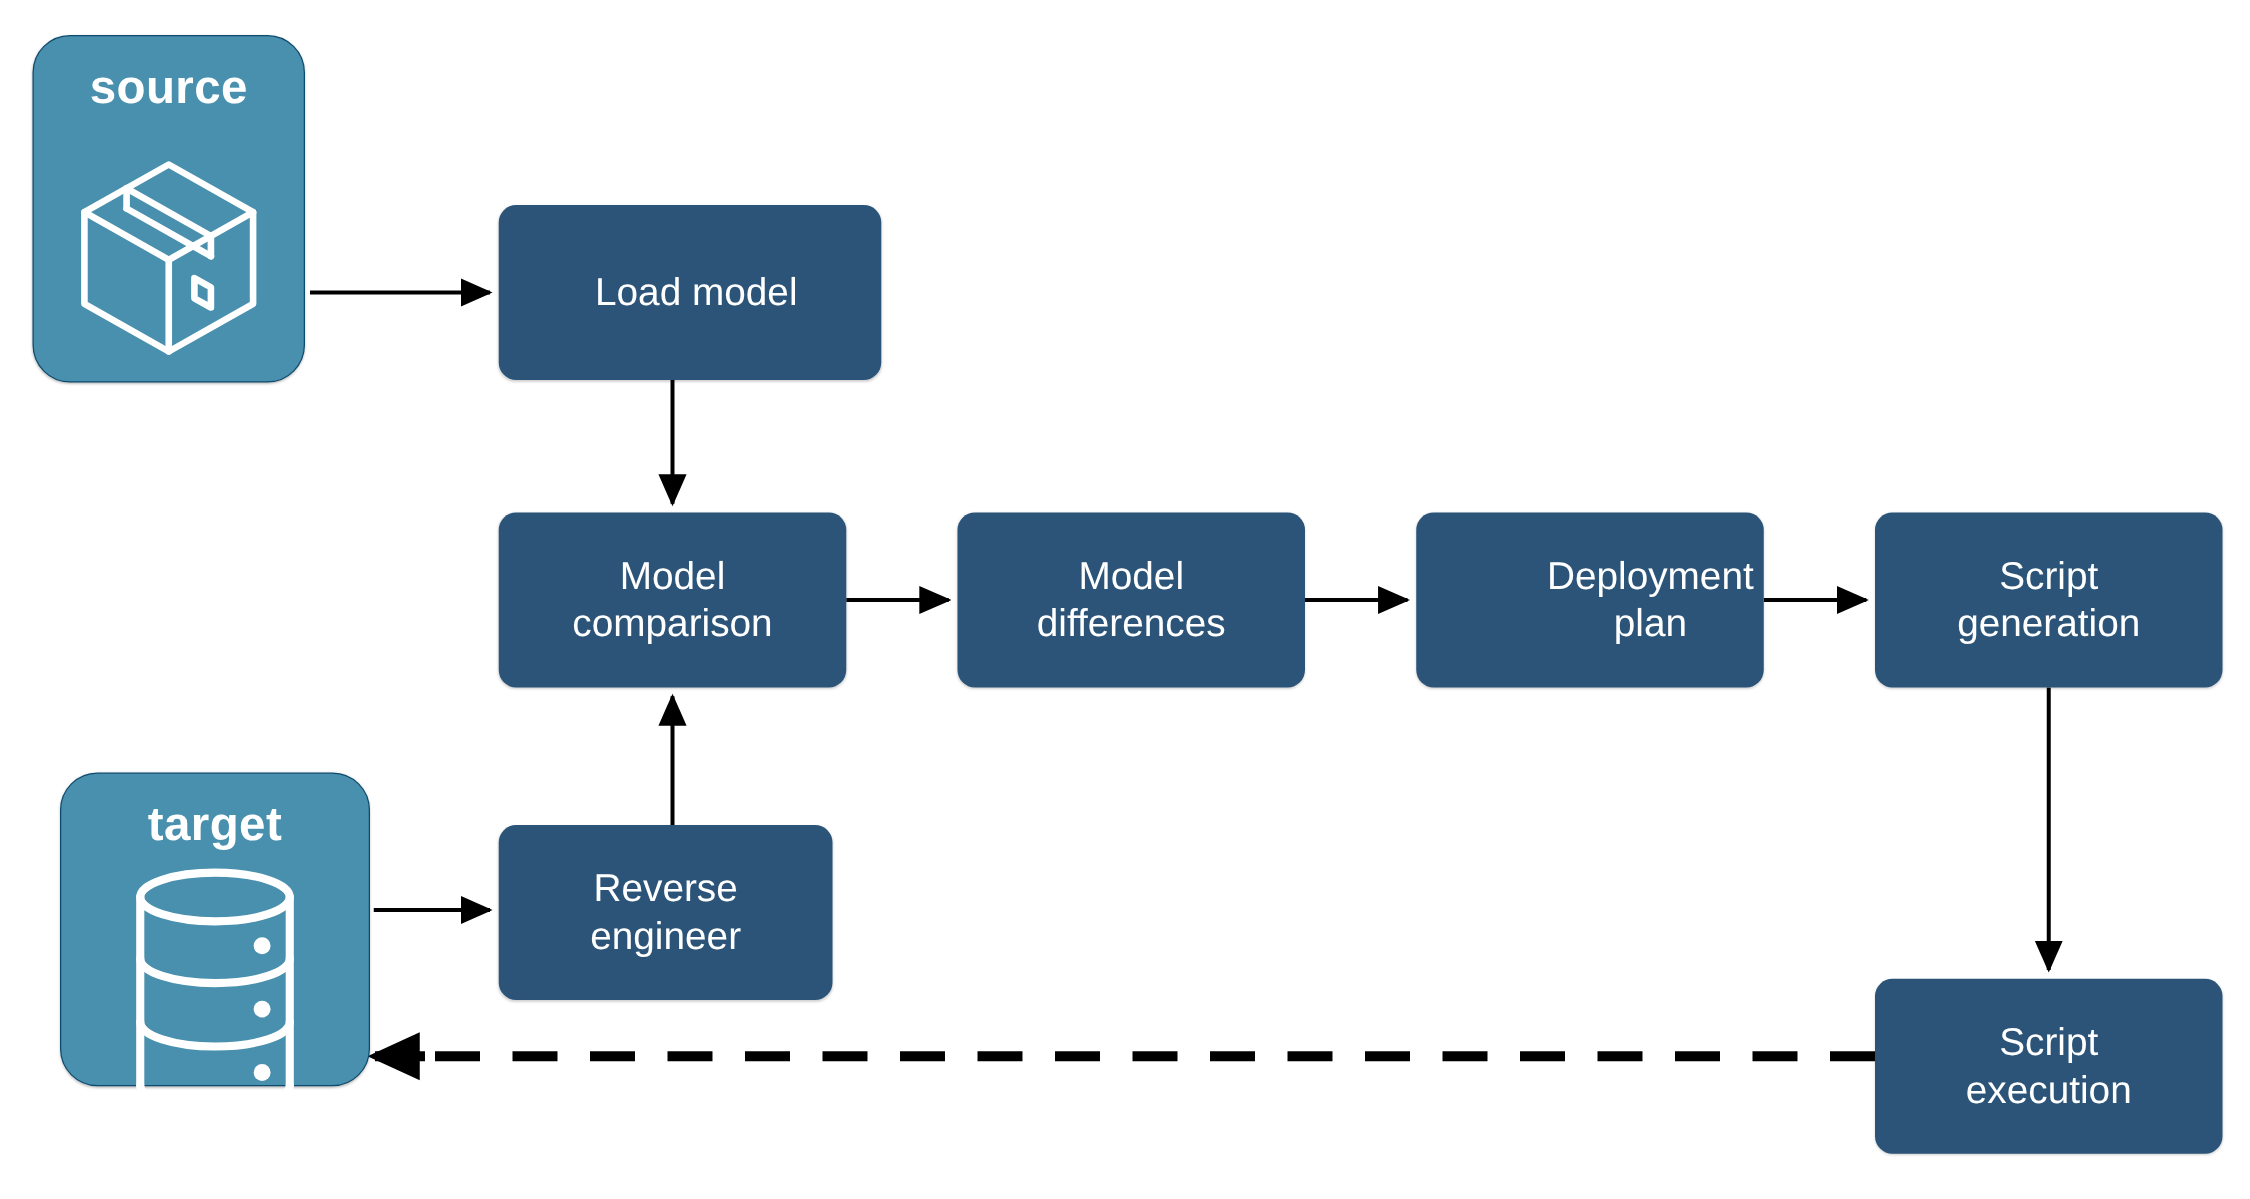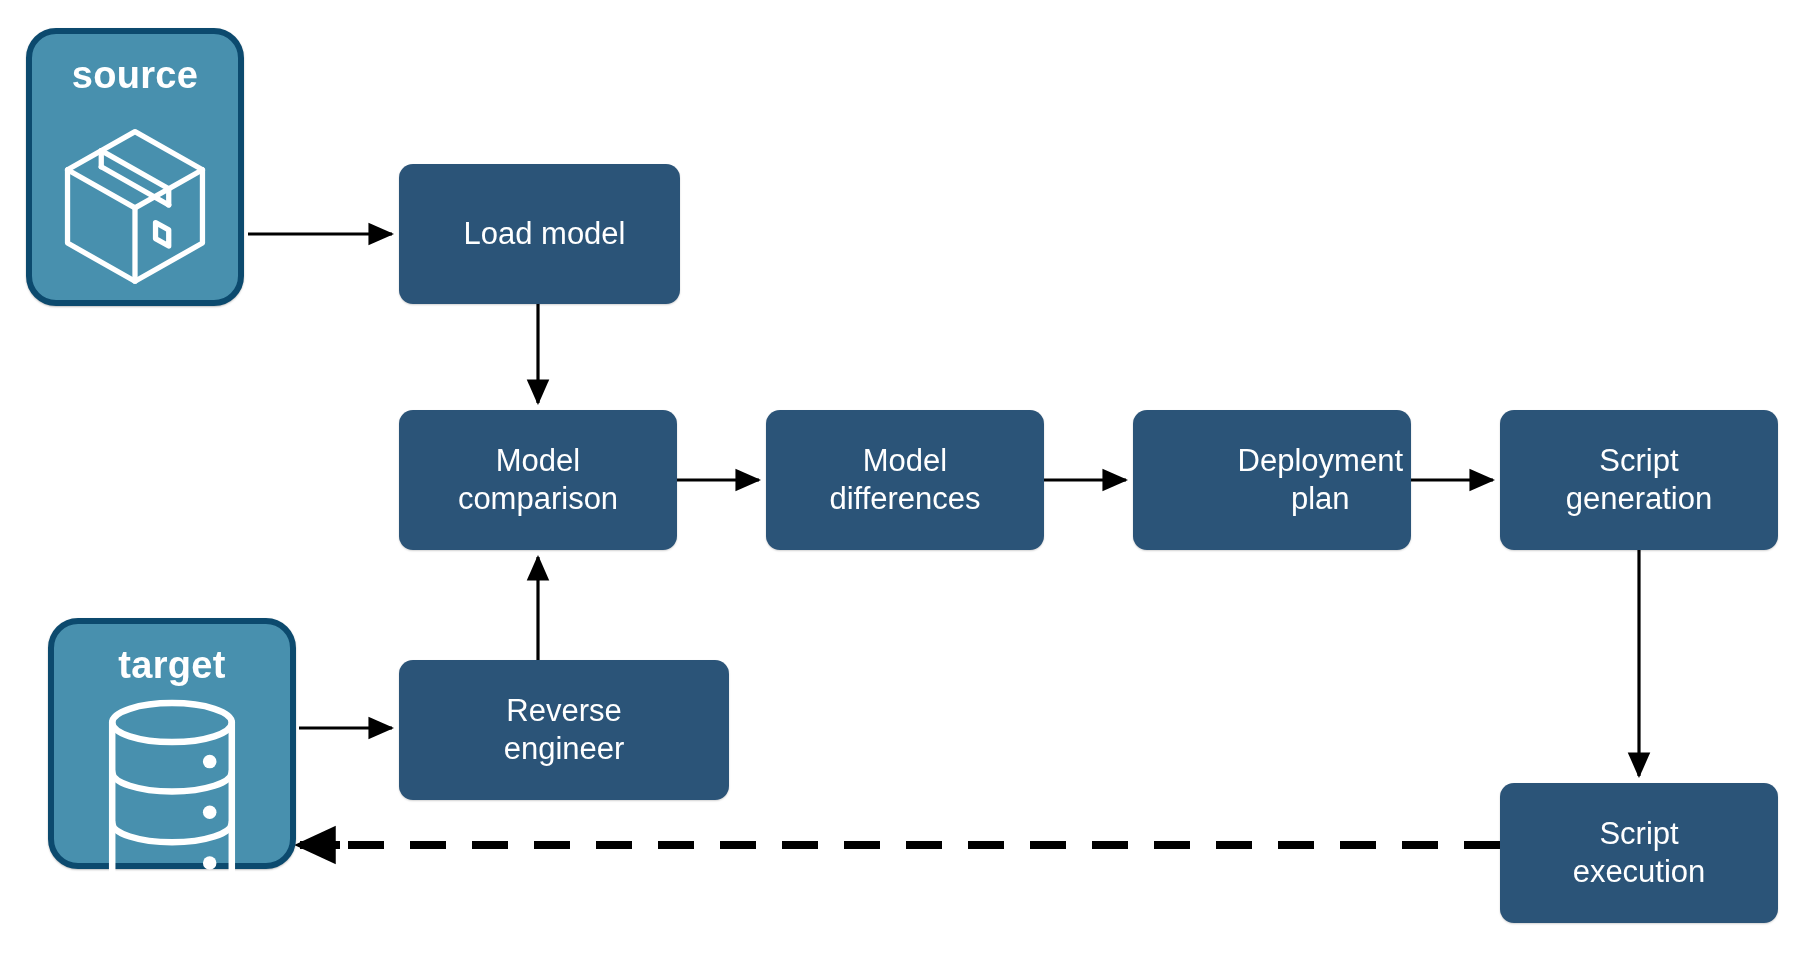--- a/index.html
+++ b/index.html
@@ -30,21 +30,21 @@
     box-sizing: border-box;
     display: flex;
     flex-direction: column;
     align-items: center;
     justify-content: center;
     text-align: center;
     color: #ffffff;
   }
   .node.endpoint {
     background: #4890AE;
-    border: 6px solid #0c4a6e;
+    border: 1px solid #0c4a6e;
     border-radius: 30px;
     box-shadow: 0 1px 2px rgba(0,0,0,0.25);
     justify-content: flex-start;
     padding-top: 22px;
   }
   .node.process {
     background: #2B5478;
     border-radius: 14px;
     box-shadow: 0 1px 2px rgba(0,0,0,0.18);
   }
@@ -153,21 +153,21 @@
           <path d="M14 60 A46 15 0 0 0 106 60"></path>
           <path d="M14 99 A46 15 0 0 0 106 99"></path>
         </g>
         <circle cx="89" cy="52" r="5.2" fill="#ffffff"></circle>
         <circle cx="89" cy="91" r="5.2" fill="#ffffff"></circle>
         <circle cx="89" cy="130" r="5.2" fill="#ffffff"></circle>
       </svg>
     </div>
   </div>
 
-  <div class="node process" style="left:399px; top:164px; width:281px; height:140px;padding-left:10px;">
+  <div class="node process" style="left:399px; top:164px; width:306px; height:140px;padding-left:10px;">
     <div class="process-label">Load model</div>
   </div>
 
   <div class="node process" style="left:399px; top:410px; width:278px; height:140px;">
     <div class="process-label">Model
 comparison</div>
   </div>
 
   <div class="node process" style="left:766px; top:410px; width:278px; height:140px;">
     <div class="process-label">Model
@@ -177,21 +177,21 @@
   <div class="node process" style="left:1133px; top:410px; width:278px; height:140px;align-items:flex-end;">
     <div class="process-label">Deployment
 plan</div>
   </div>
 
   <div class="node process" style="left:1500px; top:410px; width:278px; height:140px;">
     <div class="process-label">Script
 generation</div>
   </div>
 
-  <div class="node process" style="left:399px; top:660px; width:330px; height:140px;">
+  <div class="node process" style="left:399px; top:660px; width:267px; height:140px;">
     <div class="process-label">Reverse
 engineer</div>
   </div>
 
   <div class="node process" style="left:1500px; top:783px; width:278px; height:140px;">
     <div class="process-label">Script
 execution</div>
   </div>
 
 </div>

